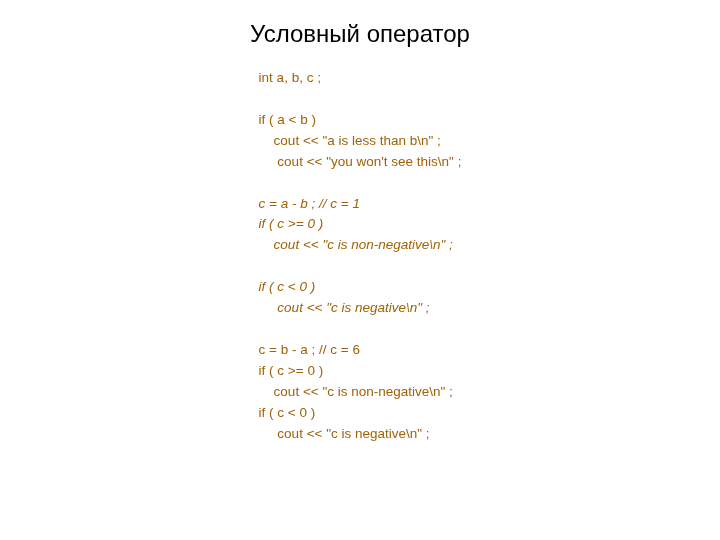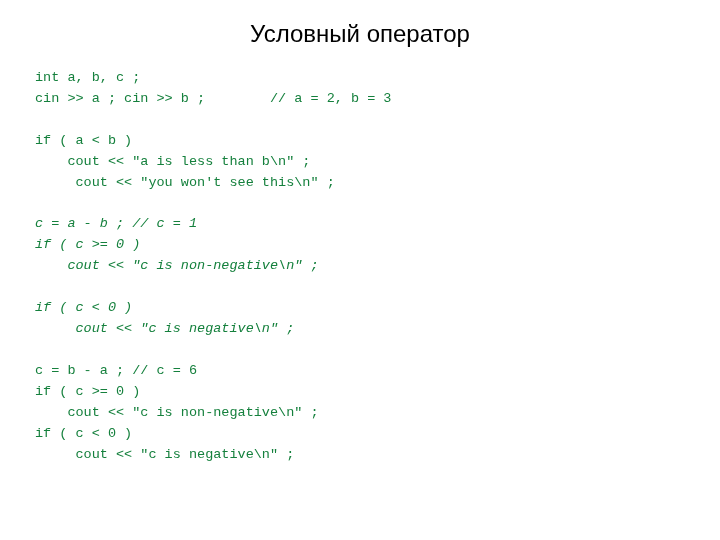--- a/index.html
+++ b/index.html
@@ -12,49 +12,49 @@
       width: 720px;
       height: 540px;
       background: #ffffff;
       font-family: Arial, sans-serif;
       overflow: hidden;
     }
 
     .page-container {
       width: 720px;
       height: 540px;
-      padding: 20px 35px;
+      padding: 20px 24px;
       display: flex;
       flex-direction: column;
+      align-items: center;
     }
 
     .page-title {
       text-align: center;
       font-size: 24px;
       font-weight: normal;
       margin-bottom: 20px;
       color: #000000;
       font-family: Arial, sans-serif;
     }
 
     .code-block {
-      font-family: Liberation Mono, monospace;
+      font-family: Liberation Sans, sans-serif;
       font-size: 13.5px;
       line-height: 1.55;
-      color: #15803d;
+      color: #a16207;
       white-space: pre;
     }
   </style>
 </head>
 <body>
 
 <div class="page-container">
   <h1 class="page-title">Условный оператор</h1>
   <div class="code-block" id="code-output"><span>int a, b, c ;
-</span><span>cin &gt;&gt; a ; cin &gt;&gt; b ;        // a = 2, b = 3
 </span><span>
 </span><span>if ( a &lt; b )
 </span><span>    cout &lt;&lt; "a is less than b\n" ;
 </span><span>     cout &lt;&lt; "you won't see this\n" ;
 </span><span>
 </span><span style="font-style: italic;">c = a - b ; // c = 1
 </span><span style="font-style: italic;">if ( c &gt;= 0 )
 </span><span style="font-style: italic;">    cout &lt;&lt; "c is non-negative\n" ;
 </span><span>
 </span><span style="font-style: italic;">if ( c &lt; 0 )

